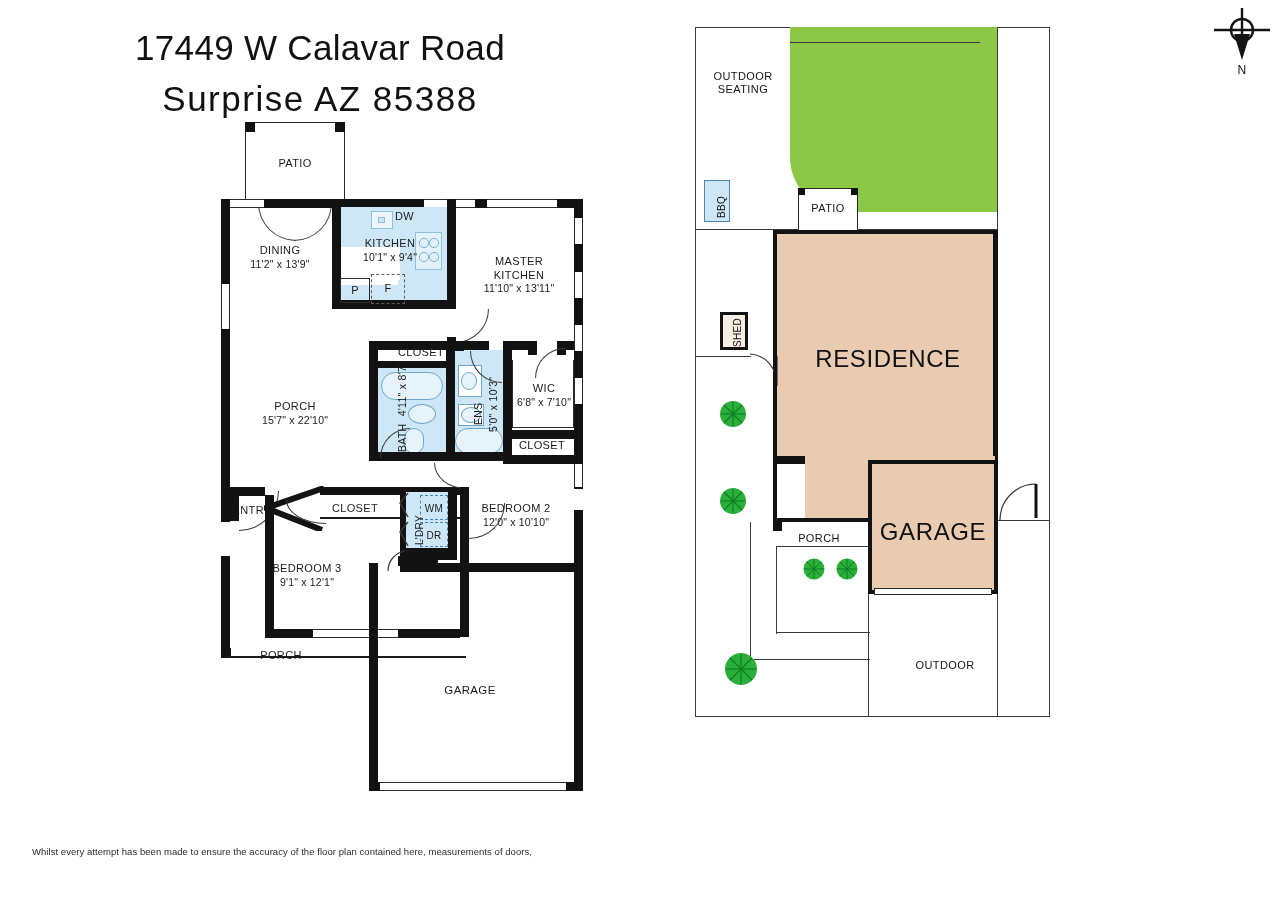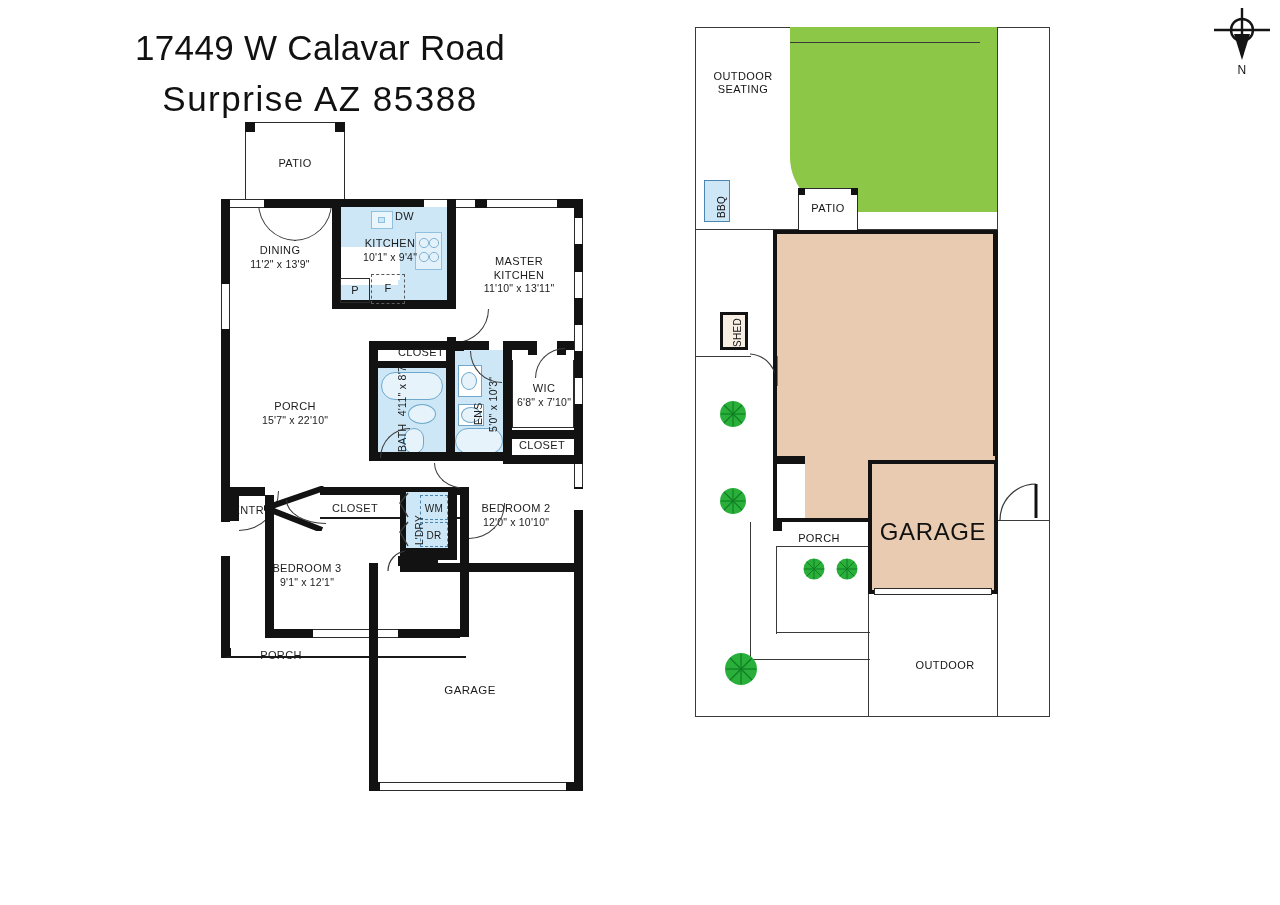--- a/index.html
+++ b/index.html
@@ -338,20 +338,21 @@
     <div class="room-fill" style="left:108px;top:166px;width:60px;height:42px;border:1.4px solid #2b2b2b;border-bottom:none;"></div>
     <div class="wall" style="left:108px;top:166px;width:7px;height:7px;"></div>
     <div class="wall" style="left:161px;top:166px;width:7px;height:7px;"></div>
     <div class="site-lbl" style="left:108px;top:180px;width:60px;">PATIO</div>
 
     <div class="tan" style="left:83px;top:208px;width:224px;height:230px;border:4px solid #121212;border-right:none;"></div>
     <div class="wall" style="left:303px;top:208px;width:5px;height:330px;"></div>
 
     <div class="room-fill" style="left:83px;top:438px;width:32px;height:62px;border-left:4px solid #121212;border-bottom:4px solid #121212;border-top:4px solid #121212;"></div>
     <div class="tan" style="left:115px;top:434px;width:190px;height:66px;border-bottom:4px solid #121212;"></div>
+    <div class="site-big" style="left:98px;top:323px;width:200px;">RESIDENCE</div>
 
     <div style="position:absolute;left:30px;top:290px;width:28px;height:38px;
                 background:#f7efe4;border:3px solid #121212;"></div>
     <div class="lbl-v" style="left:42px;top:325px;font-size:10px;color:#111;">SHED</div>
 
     <svg style="position:absolute;left:58px;top:330px;" width="32" height="36">
       <path d="M2,2 A28,28 0 0 1 28,34" fill="none" stroke="#3a3a3a" stroke-width="1.2"></path>
       <line x1="28" y1="4" x2="28" y2="34" stroke="#121212" stroke-width="3"></line>
     </svg>
     <div class="thin" style="left:5px;top:334px;width:56px;height:1.2px;background:#3a3a3a;"></div>
@@ -420,15 +421,16 @@
         <line x1="17" y1="2" x2="17" y2="32"></line>
           <line x1="2" y1="17" x2="32" y2="17"></line>
         <line x1="6" y1="6" x2="28" y2="28"></line>
           <line x1="28" y1="6" x2="6" y2="28"></line>
       </g>
     </svg>
 
   </div>
 
   <div id="disclaimer">
+    <div>Whilst every attempt has been made to ensure the accuracy of the floor plan contained here, measurements of doors,</div>
   </div>
 
 </div>
 
 </body></html>

